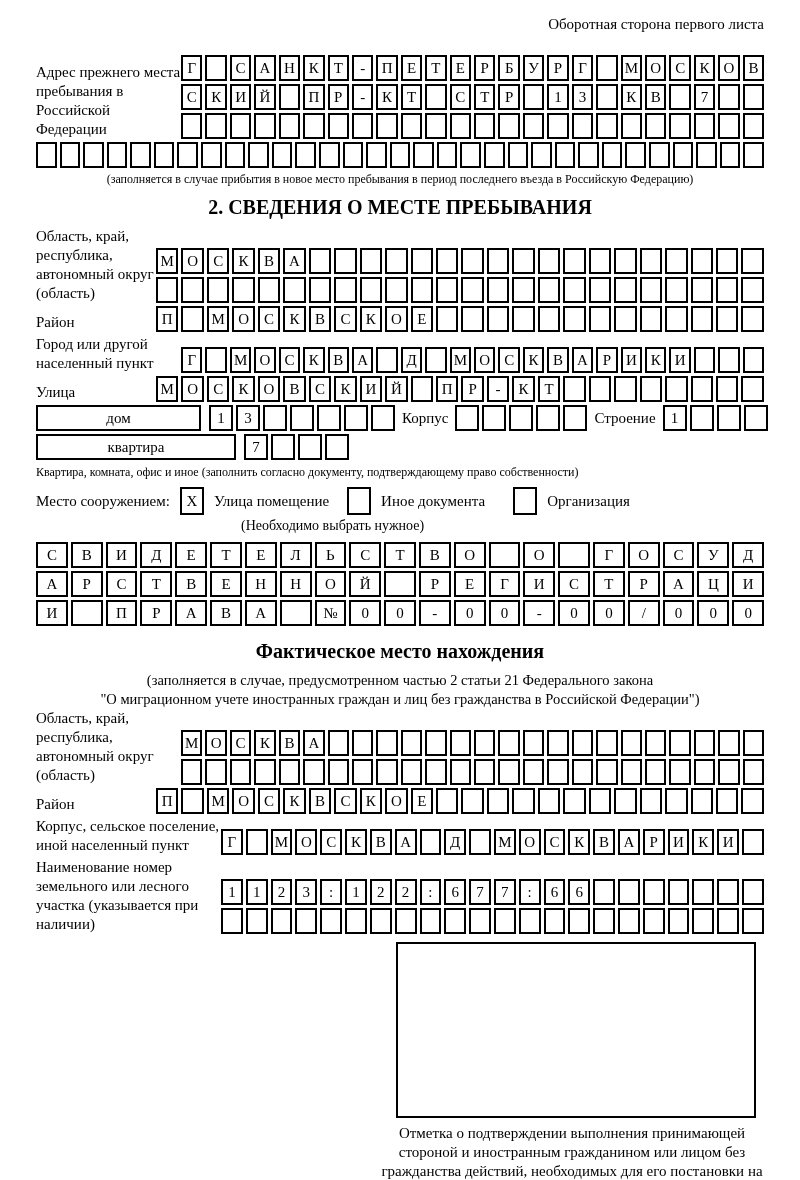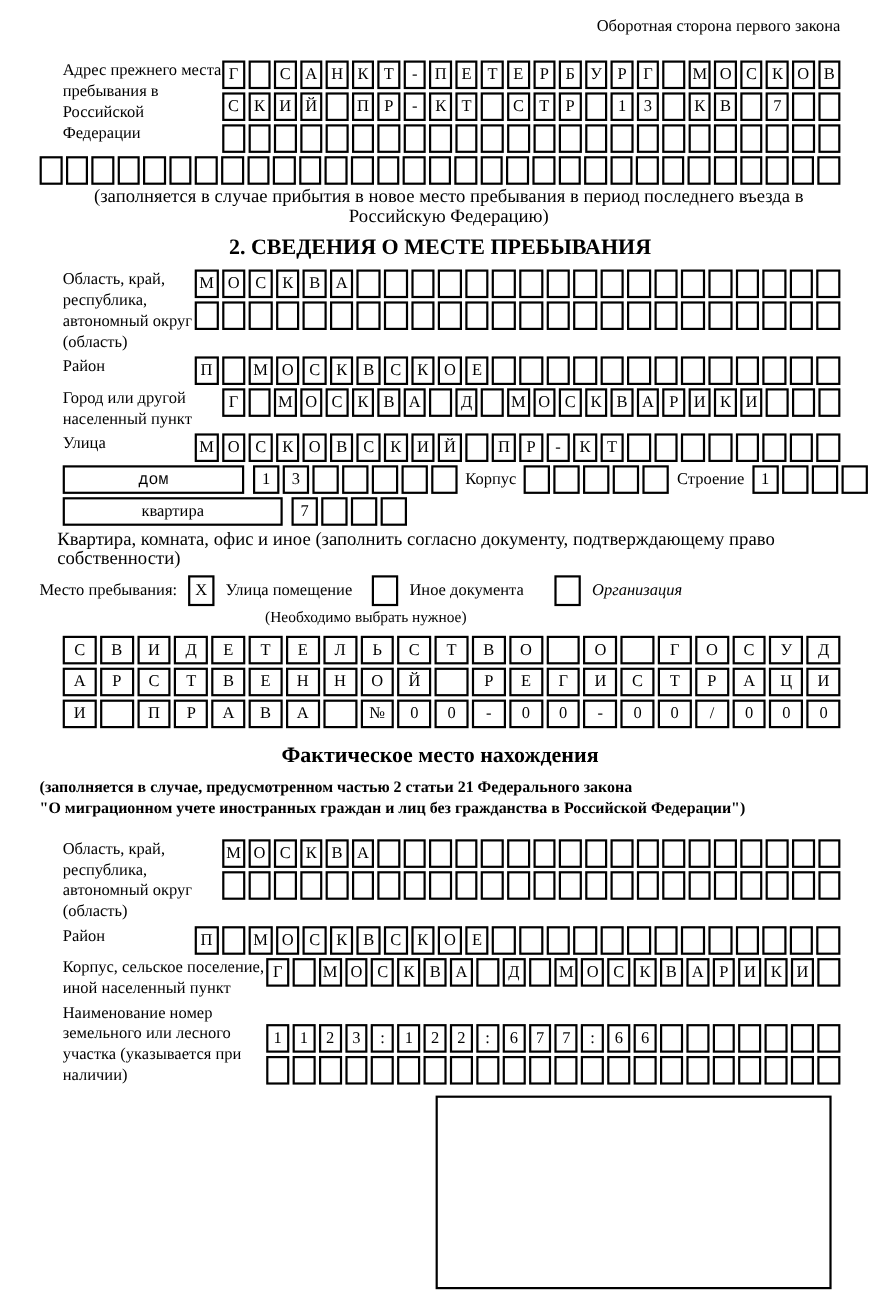--- a/index.html
+++ b/index.html
@@ -1,52 +1,52 @@
 <!DOCTYPE html>
 <html><head>
 <meta charset="utf-8">
 <style>
   html,body { margin:0; padding:0; background:#fff; }
   body { width:800px; height:1180px; color:#000; font-family:"Liberation Serif", serif; }
   .page { padding:16px 36px 0 36px; box-sizing:border-box; }
   .hdr-note { text-align:right; font-size:15px; margin-bottom:22px; }
-  .frow { display:flex; align-items:flex-start; margin-bottom:3px;margin-left:21px; }
+  .frow { display:flex; align-items:flex-end; margin-bottom:3px; }
   .lbl { font-size:15px; line-height:19px; flex-shrink:0; }
   .w120 { width:120px; } .w145 { width:145px; } .w185 { width:185px; } .w215 { width:215px; }
   .cellcol { flex:1; display:flex; flex-direction:column; gap:3px; min-width:0; }
   .cells { display:flex; gap:3px; flex:1; min-width:0; }
   .cell { flex:1; height:22px; border:2px solid #000; display:flex; align-items:center;
           justify-content:center; font-size:15px; line-height:22px; min-width:0;
           font-family:"Liberation Serif", serif; }
   .cells.fixed { flex:0 0 auto; }
   .cells.fixed .cell { flex:0 0 20px; }
   .wbox { border:2px solid #000; height:22px; display:flex; align-items:center;
           justify-content:center; font-size:15px; flex-shrink:0; }
-  .note { font-size:17px; line-height:18px; margin:2px 0 6px 16px; }
+  .note { font-size:12px; line-height:18px; margin:2px 0 6px 0; }
   .center { text-align:center; }
   .sect-title { text-align:center; font-weight:bold; font-size:20px; margin:8px 0 8px 0; }
   .chk { width:20px; height:24px; border:2px solid #000; display:flex; align-items:center;
          justify-content:center; font-size:15px; flex-shrink:0; }
   .mesto-row { display:flex; align-items:center; margin-top:4px; }
   .mesto-row .lbl { margin-right:10px; }
   .opt-lbl { font-size:15px; margin:0 10px 0 10px; }
   .small-note { font-size:14px; margin:3px 0 8px 205px; }
   .stamp-box { margin-left:360px; width:356px; height:172px; border:2px solid #000; margin-top:8px; }
   .stamp-caption { margin-left:340px; width:392px; text-align:center; font-size:15px;
                    line-height:19px; margin-top:6px; }
   .mini-lbl { font-size:15px; line-height:26px; margin:0 7px; flex-shrink:0; }
-  .fact-note { font-size:14.5px; line-height:19px; margin-bottom:18px;font-weight:bold; }
+  .fact-note { font-size:14.5px; line-height:19px; text-align:center; margin-bottom:0; }
   .pad-top { padding-top:19px; }
 </style>
 </head>
 <body>
 
 <div class="page">
 
-  <div class="hdr-note">Оборотная сторона первого закона</div>
+  <div class="hdr-note">Оборотная сторона первого листа</div>
 
   <div class="frow">
     <div class="lbl w145">Адрес прежнего места пребывания в Российской Федерации</div>
     <div class="cellcol">
       <div class="cells">
           <div class="cell">Г</div>
           <div class="cell"></div>
           <div class="cell">С</div>
           <div class="cell">А</div>
           <div class="cell">Н</div>
@@ -303,21 +303,21 @@
         <div class="cell"></div>
         <div class="cell"></div>
         <div class="cell"></div>
         <div class="cell"></div>
         <div class="cell"></div>
         <div class="cell"></div>
       </div>
   </div>
 
   <div class="frow">
-    <div class="wbox" style="width:161px;font-family:Liberation Mono, monospace;">дом</div>
+    <div class="wbox" style="width:161px;">дом</div>
     <div class="cells fixed" style="margin-left:8px;">
         <div class="cell">1</div>
         <div class="cell">3</div>
         <div class="cell"></div>
         <div class="cell"></div>
         <div class="cell"></div>
         <div class="cell"></div>
         <div class="cell"></div>
       </div>
     <div class="mini-lbl">Корпус</div>
@@ -342,27 +342,27 @@
     <div class="cells fixed" style="margin-left:8px;">
         <div class="cell">7</div>
         <div class="cell"></div>
         <div class="cell"></div>
         <div class="cell"></div>
       </div>
   </div>
   <div class="note">Квартира, комната, офис и иное (заполнить согласно документу, подтверждающему право собственности)</div>
 
   <div class="mesto-row">
-    <div class="lbl">Место пребывания:</div>
+    <div class="lbl">Место сооружением:</div>
     <div class="chk">X</div>
     <div class="opt-lbl">Улица помещение</div>
     <div class="chk" style="margin-left:8px;"></div>
     <div class="opt-lbl">Иное документа</div>
     <div class="chk" style="margin-left:18px;"></div>
-    <div class="opt-lbl" style="font-style:italic;">Организация</div>
+    <div class="opt-lbl" style="">Организация</div>
   </div>
   <div class="small-note">(Необходимо выбрать нужное)</div>
 
   <div class="frow">
     <div class="cellcol">
       <div class="cells">
           <div class="cell">С</div>
           <div class="cell">В</div>
           <div class="cell">И</div>
           <div class="cell">Д</div>

